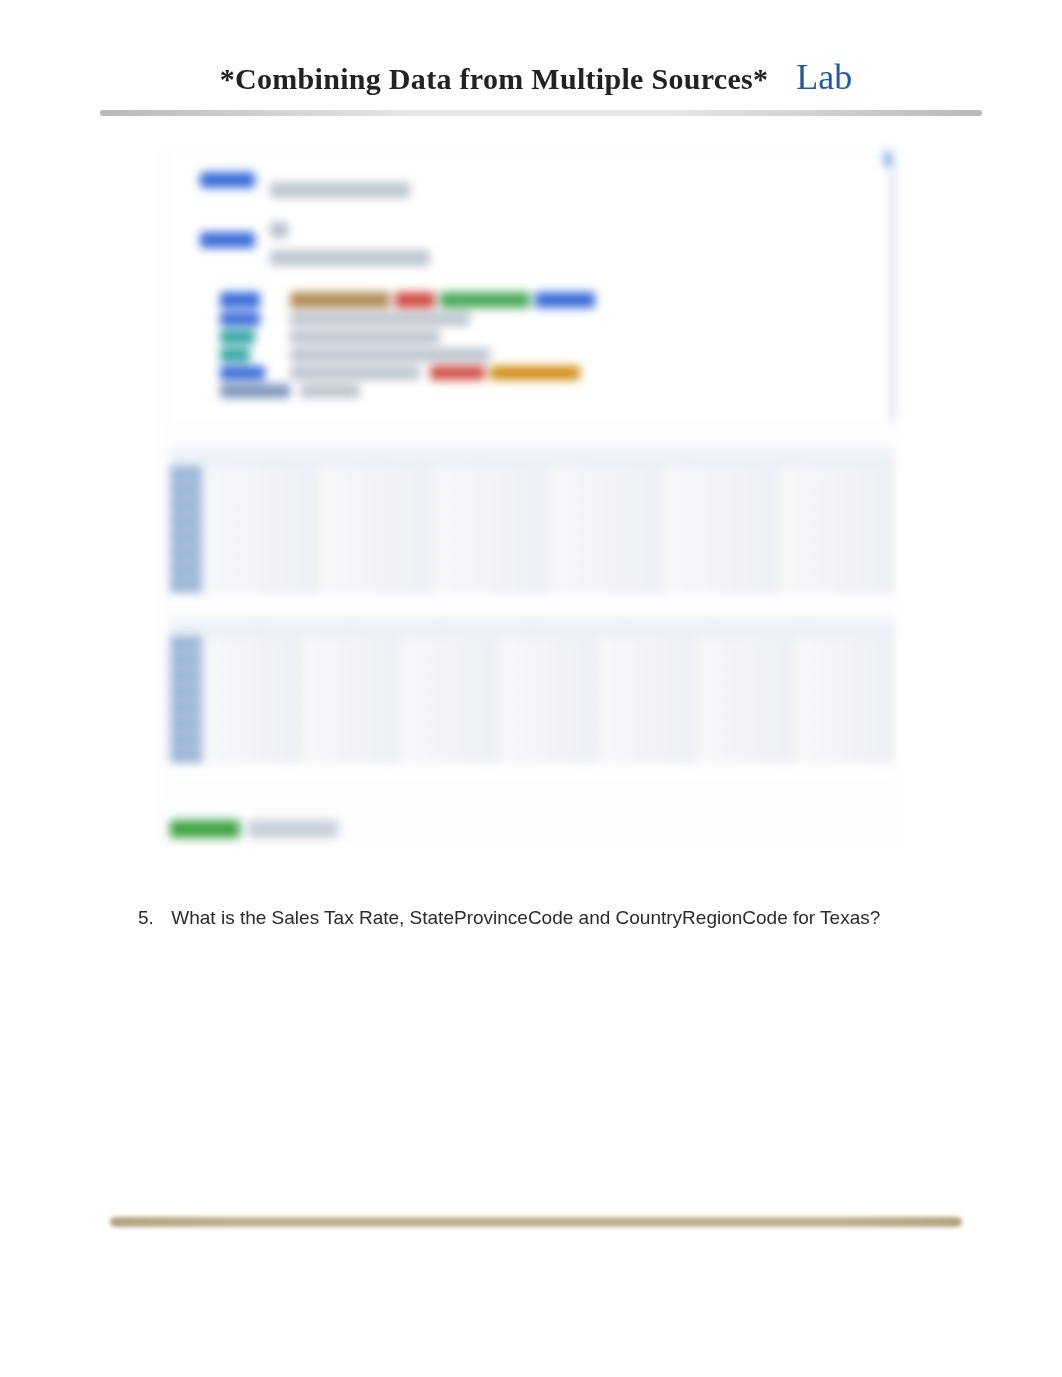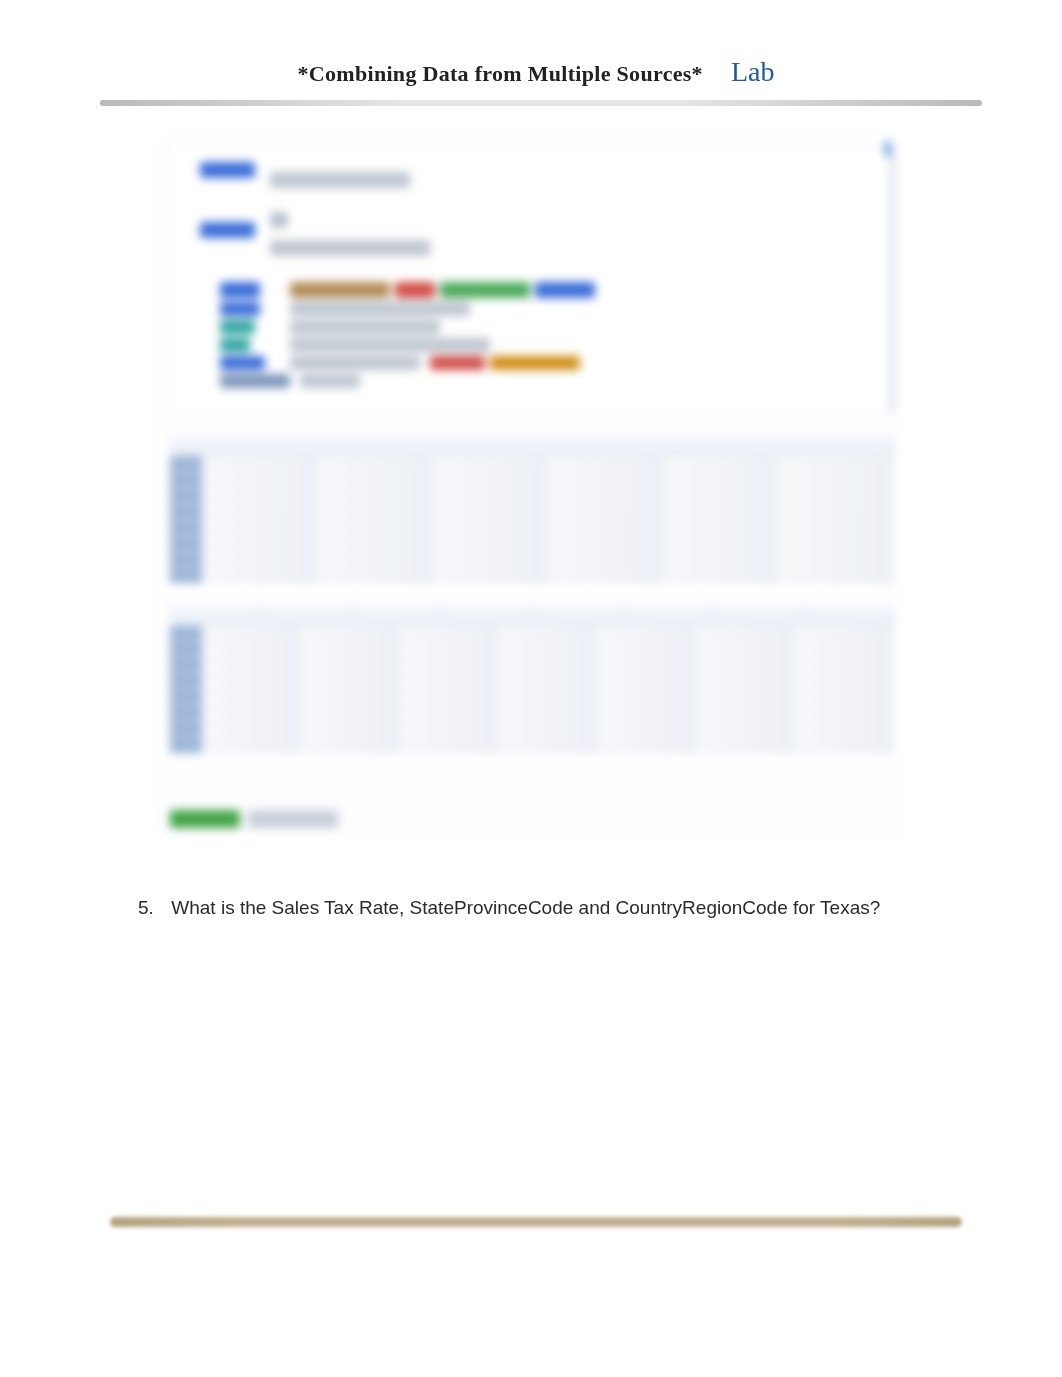--- a/index.html
+++ b/index.html
@@ -19,31 +19,31 @@
 
   
   .header {
     position: relative;
     text-align: center;
     margin-bottom: 30px;
   }
   .header-title {
     display: inline-block;
     font-family: Georgia, serif;
-    font-size: 22px;
+    font-size: 30px;
     font-weight: 600;
     color: #222;
     letter-spacing: .3px;
     text-align: center;
   }
   .header-badge {
     display: inline-block;
     margin-left: 14px;
     padding: 6px 10px;
-    font-size: 28px;
+    font-size: 36px;
     font-weight: 500;
     color: #1f5a9e;
     vertical-align: baseline;
   }
   .header-rule {
     margin-top: 6px;
     height: 6px;
     border-radius: 4px;
     background:
       linear-gradient(to right,

